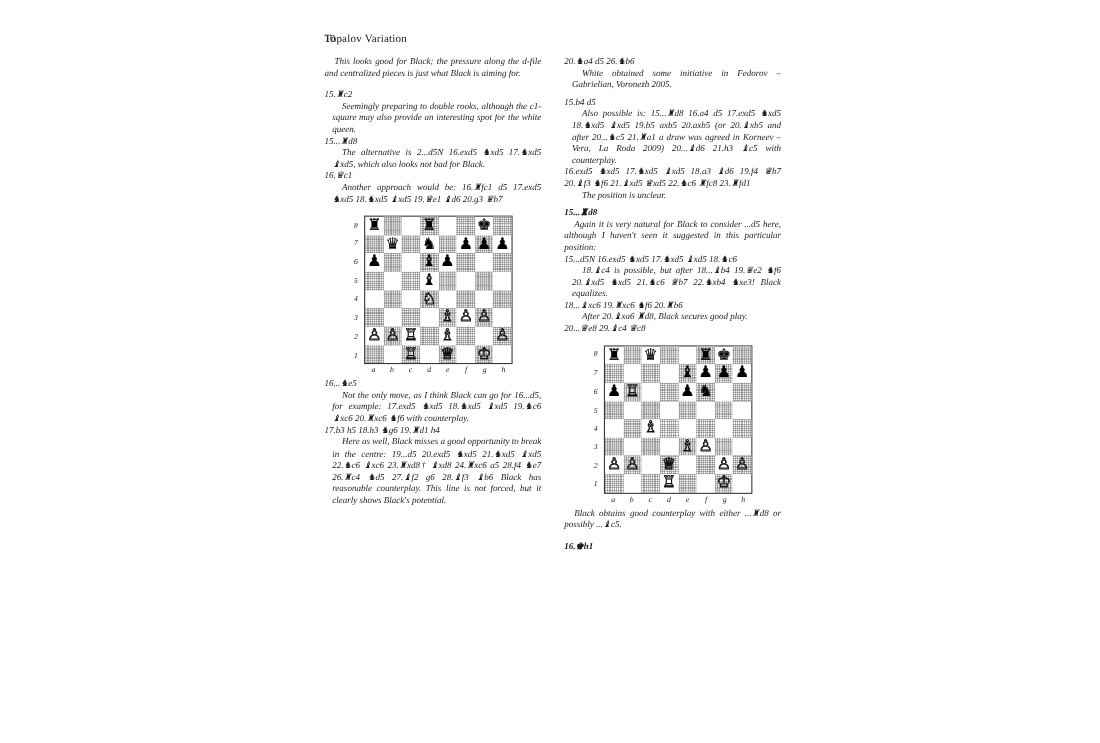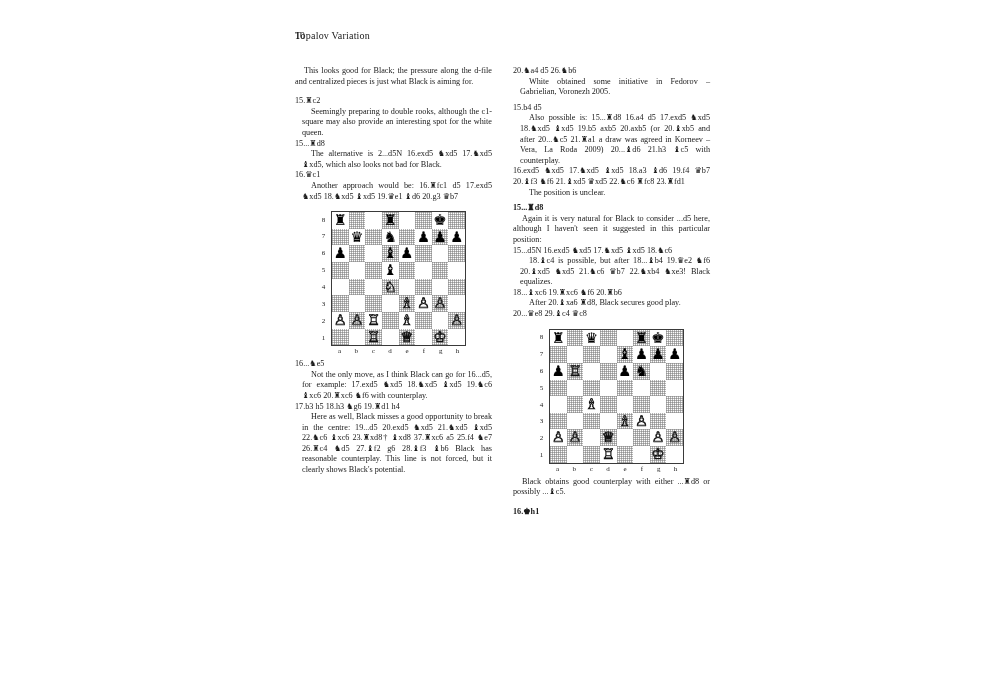--- a/index.html
+++ b/index.html
@@ -45,24 +45,25 @@
     position: absolute;
     left: 0;
     right: 0;
     top: 0;
     text-align: left;
     font-size: 10px;
   }
   
   .cols {
     position: absolute;
-    top: 36px;
+    top: 21px;
     left: 0;
     width: 415px;
     height: 575px;
+    font-style: italic;
   }
   .col {
     position: absolute;
     top: 0;
     width: 197px;
     height: 575px;
   }
   .col-left  { left: 0; }
   .col-right { left: 218px; }
 
@@ -331,21 +332,21 @@
                 <span>g</span>
                 <span>h</span>
               </div>
           </div>
         </div>
         <div class="gap-l"></div>
 
         <p class="movehead">16...♞e5</p>
         <p class="sub-ind">Not the only move, as I think Black can go for 16...d5, for example: 17.exd5 ♞xd5 18.♞xd5 ♝xd5 19.♞c6 ♝xc6 20.♜xc6 ♞f6 with counterplay.</p>
         <p class="movehead">17.b3 h5 18.h3 ♞g6 19.♜d1 h4</p>
-        <p class="sub-ind">Here as well, Black misses a good opportunity to break in the centre: 19...d5 20.exd5 ♞xd5 21.♞xd5 ♝xd5 22.♞c6 ♝xc6 23.♜xd8† ♝xd8 37.♜xc6 a5 25.f4 ♞e7 26.♜c4 ♞d5 27.♝f2 g6 28.♝f3 ♝b6 Black has reasonable counterplay. This line is not forced, but it clearly shows Black's potential.</p>
+        <p class="sub-ind">Here as well, Black misses a good opportunity to break in the centre: 19...d5 20.exd5 ♞xd5 21.♞xd5 ♝xd5 22.♞c6 ♝xc6 23.♜xd8† ♝xd8 24.♜xc6 a5 28.f4 ♞e7 26.♜c4 ♞d5 27.♝f2 g6 28.♝f3 ♝b6 Black has reasonable counterplay. This line is not forced, but it clearly shows Black's potential.</p>
       </div>
 
       <div class="col col-right">
         <p class="movehead">20.♞a4 d5 26.♞b6</p>
         <p class="sub-ind">White obtained some initiative in Fedorov – Gabrielian, Voronezh 2005.</p>
         <div class="gap-s"></div>
         <p class="movehead">15.b4 d5</p>
         <p class="sub-ind">Also possible is: 15...♜d8 16.a4 d5 17.exd5 ♞xd5 18.♞xd5 ♝xd5 19.b5 axb5 20.axb5 (or 20.♝xb5 and after 20...♞c5 21.♜a1 a draw was agreed in Korneev – Vera, La Roda 2009) 20...♝d6 21.h3 ♝c5 with counterplay.</p>
         <p class="movehead">16.exd5 ♞xd5 17.♞xd5 ♝xd5 18.a3 ♝d6 19.f4 ♛b7 20.♝f3 ♞f6 21.♝xd5 ♛xd5 22.♞c6 ♜fc8 23.♜fd1</p>
         <p class="sub-ind">The position is unclear.</p>

